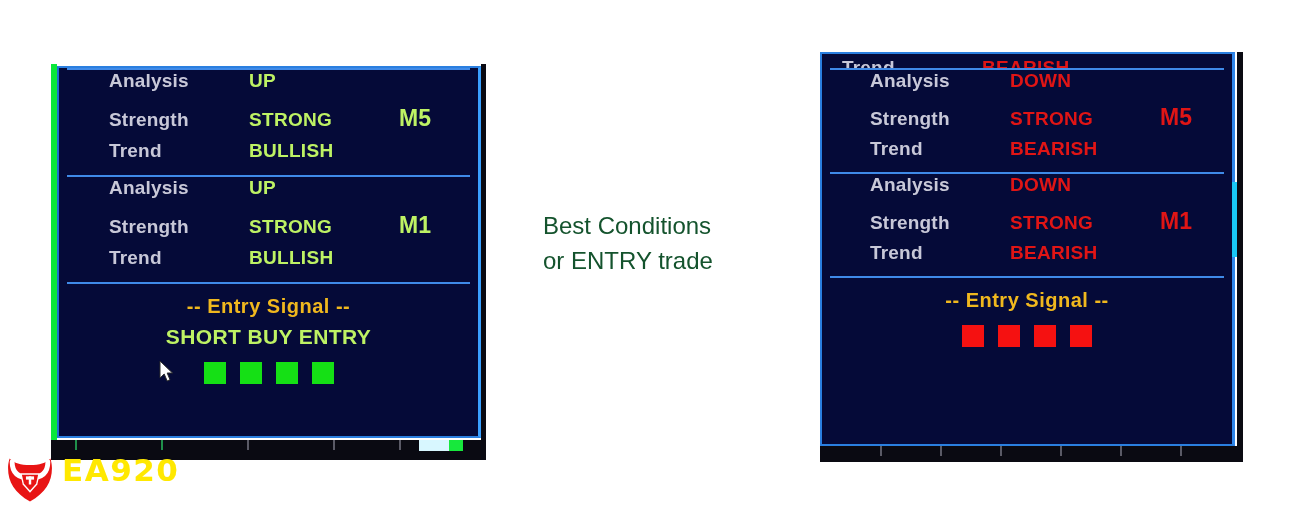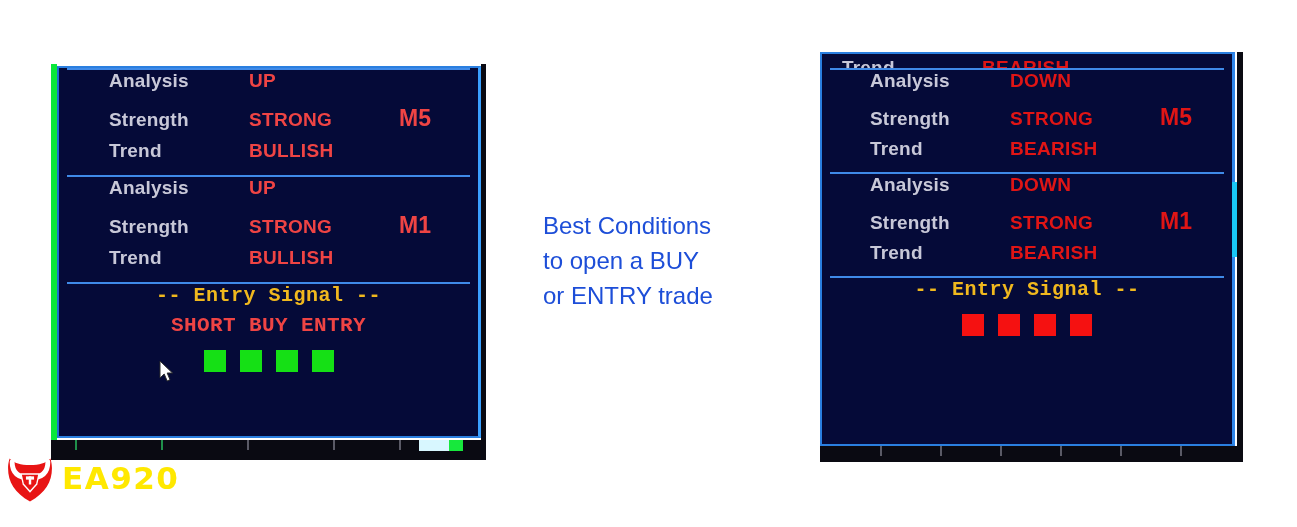--- a/index.html
+++ b/index.html
@@ -111,42 +111,42 @@
     width: 150px;
     flex: none;
     font-size: 19px;
     font-weight: bold;
     letter-spacing: 0.3px;
   }
   .tf {
     font-size: 23px;
     font-weight: bold;
   }
-  .up    { color: #ef4444; }
+  .up    { color: #bef264; }
   .down  { color: #e01515; }
 
   
   .row-clipped {
     height: 14px;
     overflow: hidden;
     padding-left: 20px;
     display: flex;
     align-items: flex-end;
     box-sizing: border-box;
   }
   .row-clipped .lbl,
   .row-clipped .val {
     position: relative;
     top: 11px;
   }
 
   
   .signal {
     text-align: center;
-    font-family: Liberation Mono, monospace;
+    padding-top: 11px;
   }
   .signal-title {
     font-size: 20px;
     font-weight: bold;
     color: #f0b81e;
     letter-spacing: 0.5px;
   }
   .signal-text {
     margin-top: 7px;
     font-size: 21px;
@@ -193,33 +193,32 @@
     height: 11px;
     background: #17e83c;
   }
 
   
   .caption {
     position: absolute;
     left: 543px;
     top: 208px;
     width: 260px;
-    color: #1d4ed8;
+    color: #14532d;
     font-size: 24px;
     line-height: 35px;
     font-family: "Liberation Sans", sans-serif;
   }
 
   
   .logo {
     position: absolute;
     left: 4px;
     top: 452px;
     display: flex;
-    align-items: center;
   }
   .logo-mark { width: 52px; height: 52px; display: block; }
   .logo-text {
     margin-left: 6px;
     color: #ffe800;
     font-size: 31px;
     font-weight: bold;
     letter-spacing: 1.5px;
     font-family: "DejaVu Sans", sans-serif;
   }
@@ -303,21 +302,20 @@
   <span class="tick" style="left:110px"></span>
   <span class="tick tick-grey" style="left:196px"></span>
   <span class="tick tick-grey" style="left:282px"></span>
   <span class="tick tick-grey" style="left:348px"></span>
   <span class="strip-hl" style="left:368px; width:30px"></span>
   <span class="strip-hl2" style="left:398px; width:14px"></span>
 </div>
 
 <div class="caption">
   <div>Best Conditions</div>
-  <div>to open a BUY</div>
   <div>or ENTRY trade</div>
 </div>
 
 <div class="right-dark-edge"></div>
 
 <div class="panel panel-right">
   <div class="rows">
 
     <div class="row-clipped">
       <span class="lbl">Trend</span>

